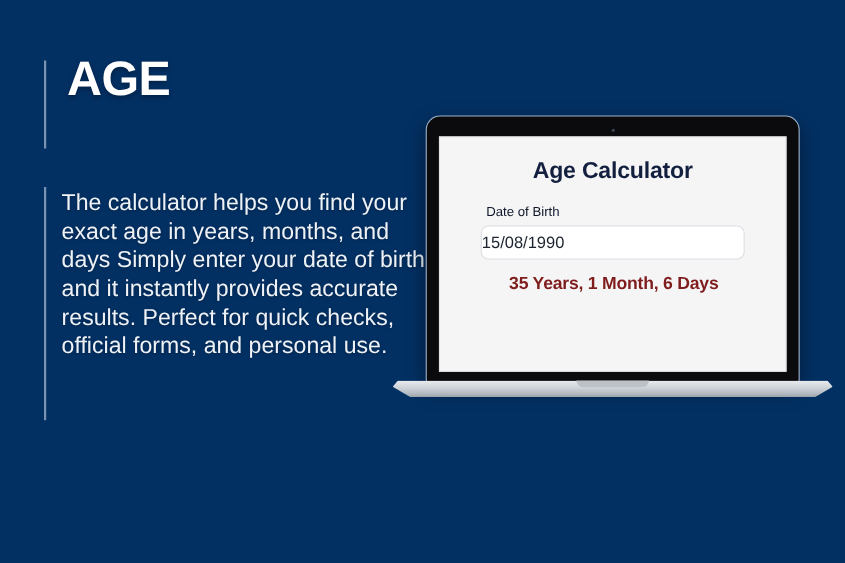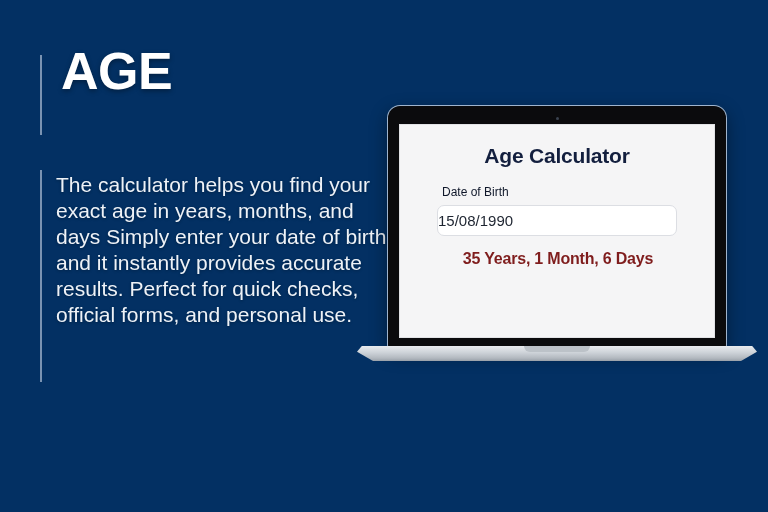--- a/index.html
+++ b/index.html
@@ -34,21 +34,21 @@
   #title-rule  { top: 55px;  height: 80px; }
   #body-rule   { top: 170px; height: 212px; }
 
   #page-title {
     position: absolute;
     left: 61px;
     top: 48px;
     width: 330px;
     margin: 0;
     color: #ffffff;
-    font-size: 52px;
+    font-size: 44px;
     line-height: 47px;
     font-weight: 700;
     letter-spacing: -0.5px;
     text-shadow: 0 2px 5px rgba(0,0,0,.35);
   }
   #page-title .t-line { display: block; }
   #page-title .t-line2 { letter-spacing: -1.6px; }
 
   #page-description {
     position: absolute;

